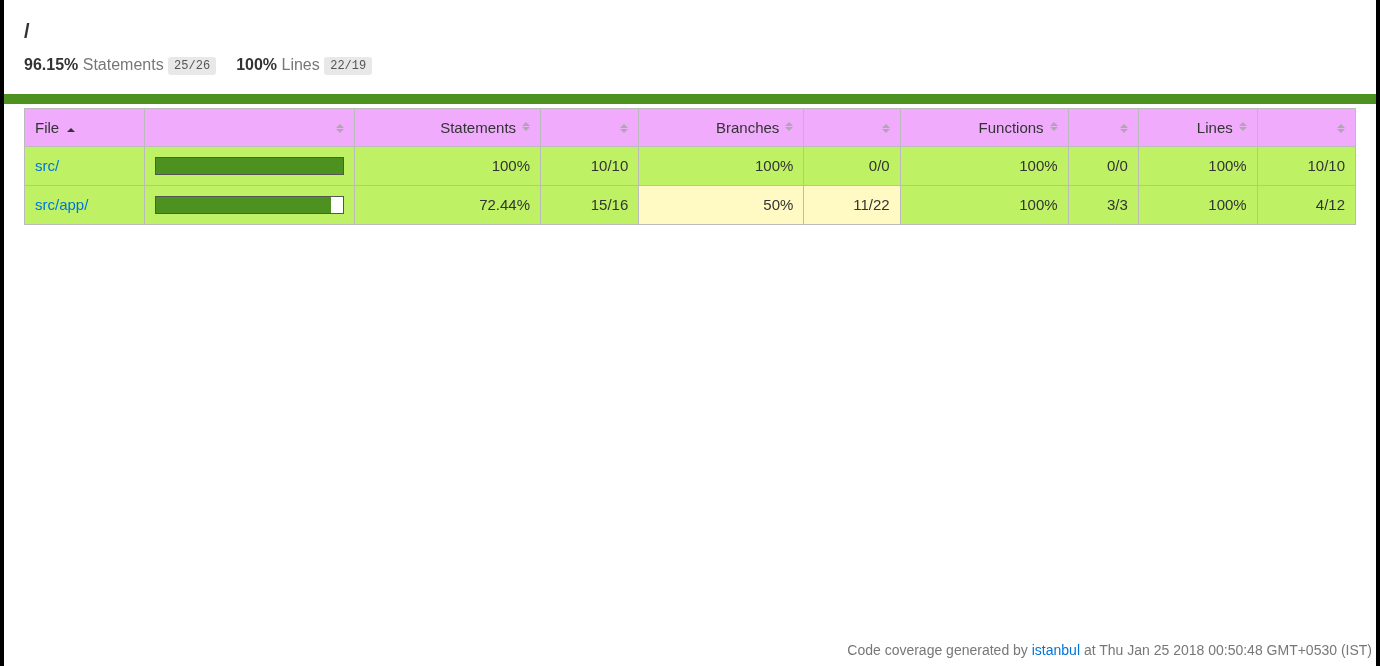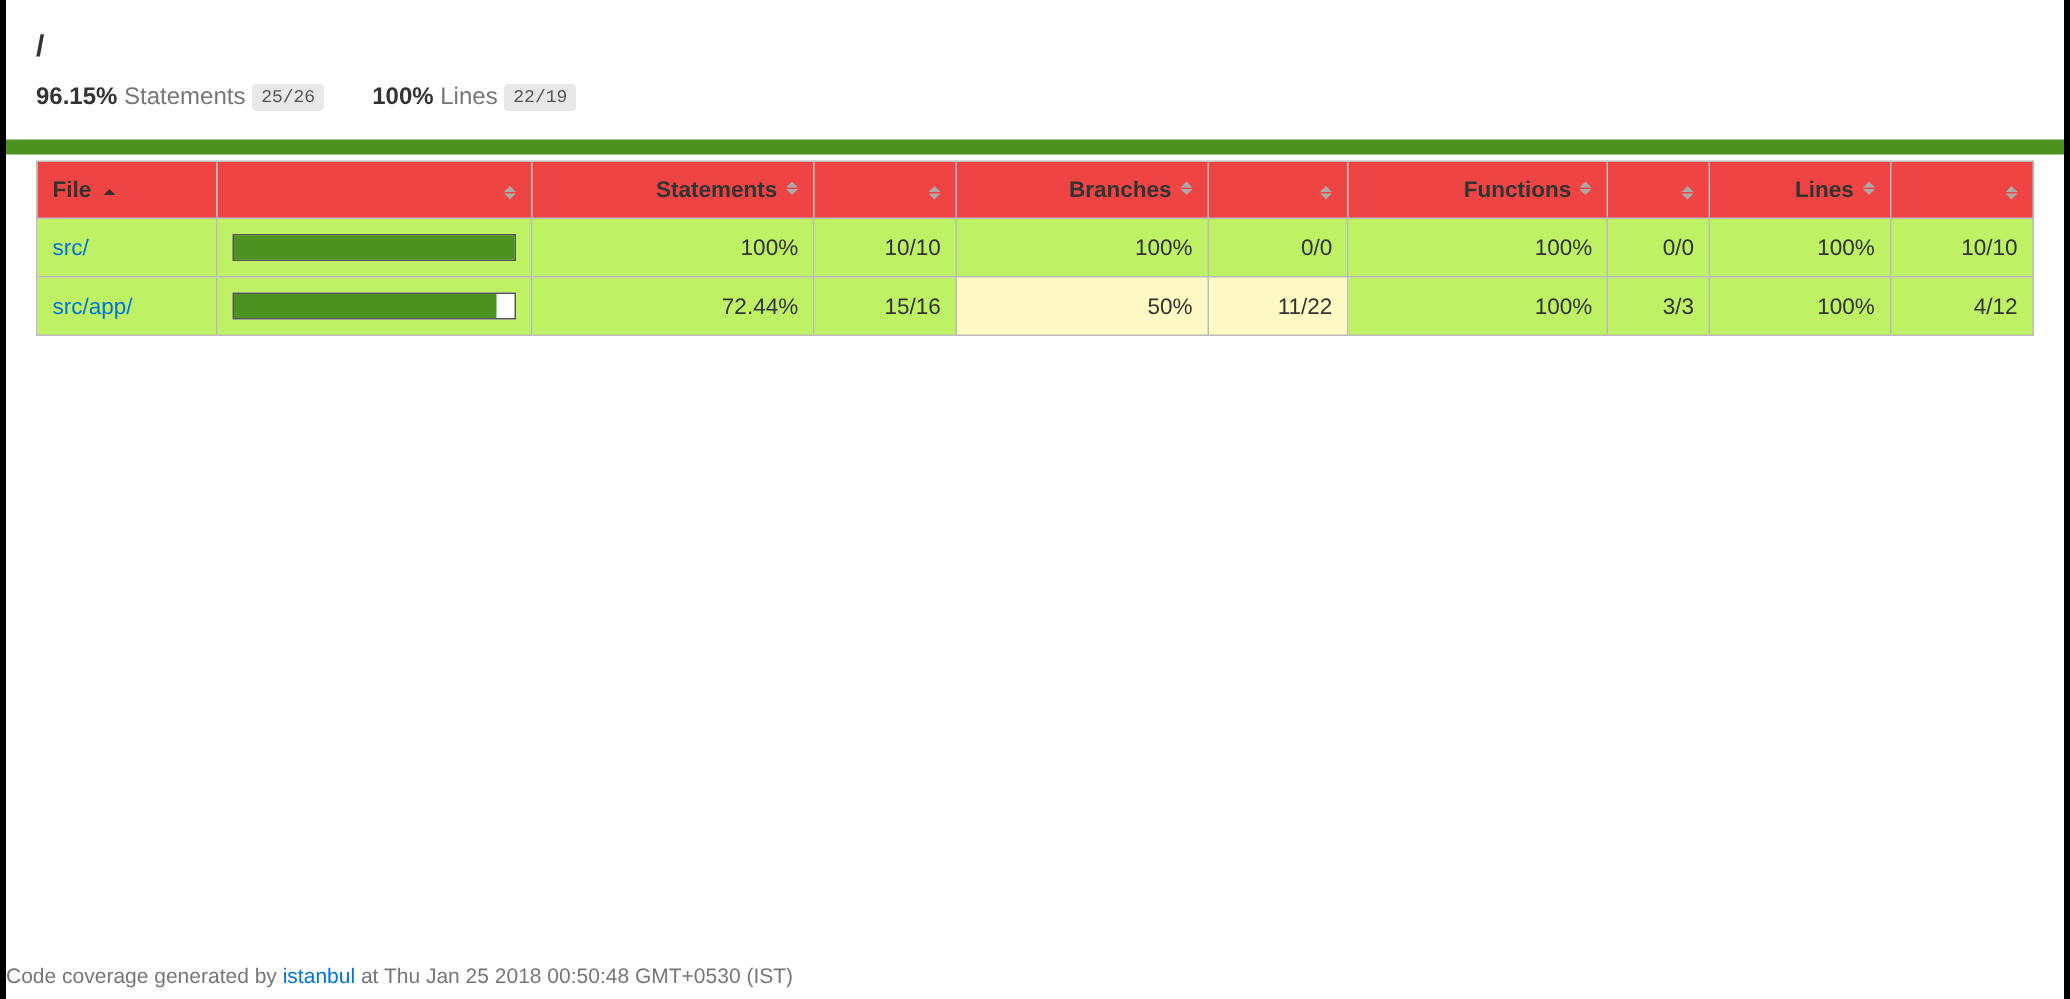--- a/index.html
+++ b/index.html
@@ -16,21 +16,21 @@
     }
     .wrapper { padding: 0; }
     .pad1 { padding: 20px 20px 0 20px; }
     h1 {
       font-size: 20px;
       font-weight: bold;
       margin: 0 0 10px 0;
     }
     .clearfix::after { content: ""; display: table; clear: both; }
     .fl { float: left; }
-    .space-right2 { margin-right: 32px; }
+    .space-right2 { margin-right: 20px; }
     .strong { font-weight: bold; }
     .quiet { color: #777; }
     .fraction {
       font-family: Consolas, 'Liberation Mono', Menlo, Courier, monospace;
       font-size: 12px;
       color: #555;
       background: #e8e8e8;
       padding: 2px 6px;
       border-radius: 3px;
       vertical-align: middle;
@@ -46,23 +46,23 @@
       margin: 4px 20px 0 20px;
       border-collapse: collapse;
     }
     .coverage-summary th, .coverage-summary td {
       padding: 10px 10px;
       border: 1px solid #bbb;
       font-size: 15px;
     }
     .coverage-summary th {
       text-align: left;
-      font-weight: bold;
+      font-weight: normal;
       white-space: nowrap;
-      background: #ef4444;
+      background: #f0abfc;
     }
     .coverage-summary th.file { width: 120px; }
     .coverage-summary th.pic { width: 210px; }
     .coverage-summary th.pct, .coverage-summary th.abs { text-align: right; }
     .coverage-summary td.pct, .coverage-summary td.abs { text-align: right; }
     .coverage-summary td.file a {
       color: #0074d9;
       text-decoration: none;
     }
     .high { background: #bef264; }
@@ -93,22 +93,22 @@
     }
     .sort-arrow.up { border-bottom: 4px solid #aaa; margin-bottom: 1px; }
     .sort-arrow.down { border-top: 4px solid #aaa; }
     .sort-arrow.active { border-bottom-color: #333; }
     .th-right { text-align: right; }
     .th-right .sorter { float: right; margin-left: 6px; margin-top: 3px; }
     .th-left .sorter { margin-top: 3px; display: inline-block; vertical-align: middle; }
     .footer {
       position: absolute;
       bottom: 8px;
-      left: 0; right: 15px;
-      text-align: left;
+      left: 0; right: 4px;
+      text-align: right;
       font-size: 14px;
       color: #777;
     }
     .footer a { color: #0074d9; text-decoration: none; }
     .pic-cell { width: 210px; }
   </style>
 </head>
 <body>
 
 <div class="wrapper">

